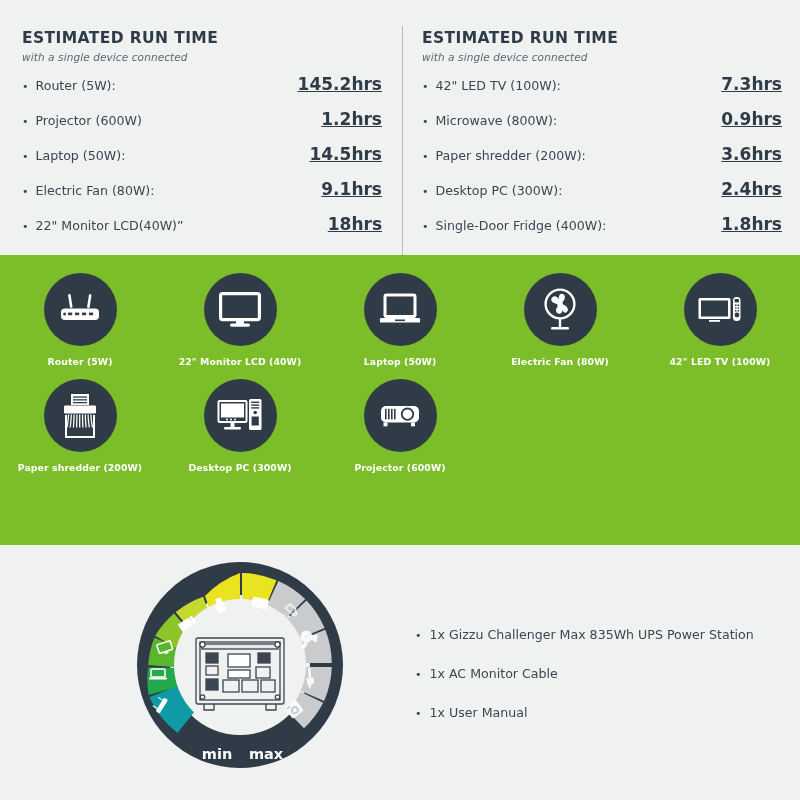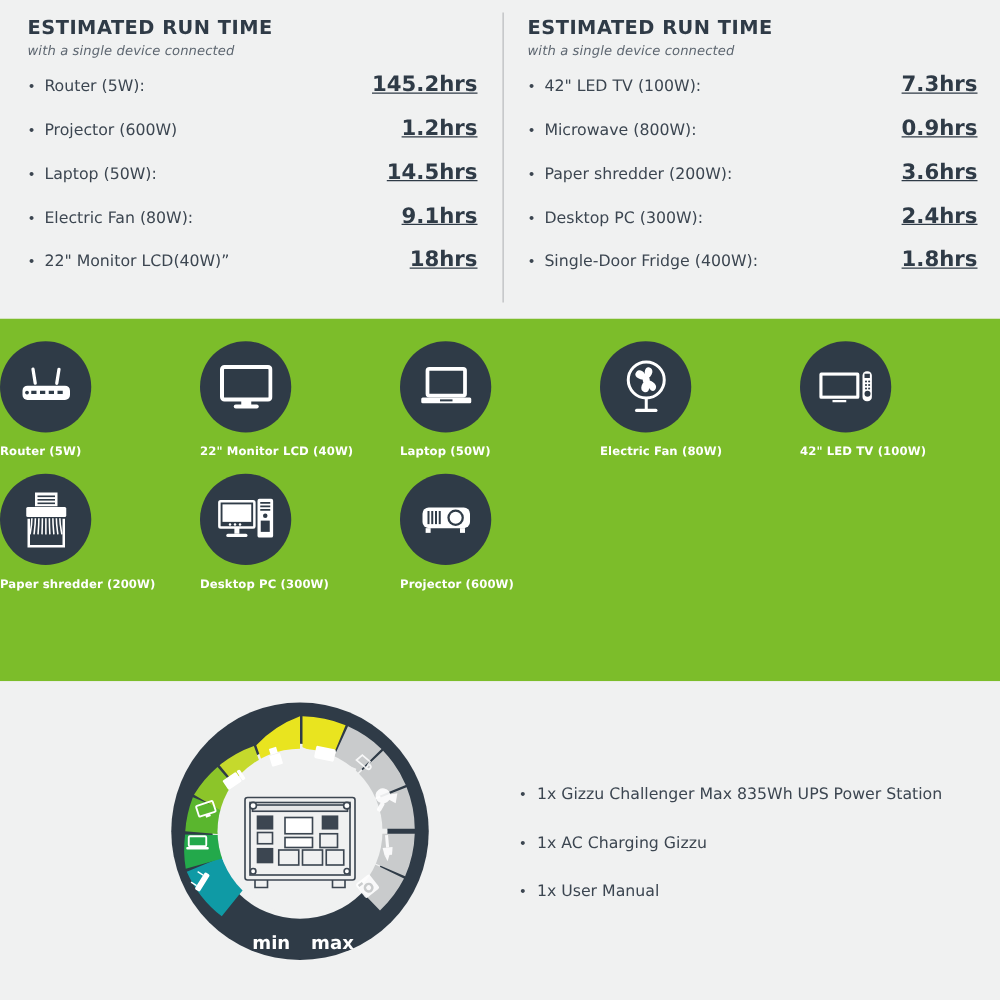--- a/index.html
+++ b/index.html
@@ -6,21 +6,21 @@
   html, body {
     width: 800px; height: 800px;
     font-family: "DejaVu Sans", "Liberation Sans", sans-serif;
     background: #f0f1f1;
     overflow: hidden;
   }
   #page { position: relative; width: 800px; height: 800px; background: #f0f1f1; }
 
   
   .runtime-section {
-    position: absolute; top: 0; left: 0; width: 800px; height: 252px;
+    position: absolute; top: 16px; left: 0; width: 800px; height: 252px;
     display: flex;
   }
   .runtime-col { width: 400px; position: relative; padding: 14px 18px 0 22px; }
   .runtime-col.right { padding-left: 22px; }
   .col-divider {
     position: absolute; left: 402px; top: 10px; width: 1px; height: 232px;
     background: #b9bcbe;
   }
   .rt-title {
     font-size: 15.5px; font-weight: bold; color: #2f3b47;
@@ -42,21 +42,21 @@
   
   .green-band {
     position: absolute; top: 255px; left: 0; width: 800px; height: 290px;
     background: #7cbd2a;
   }
   .dev-grid {
     position: absolute; top: 18px; left: 0; width: 800px;
     display: grid; grid-template-columns: repeat(5, 160px); justify-content: center;
     row-gap: 12px;
   }
-  .dev-cell { display: flex; flex-direction: column; align-items: flex-start; }
+  .dev-cell { display: flex; flex-direction: column; align-items: center; }
   .dev-circle {
     width: 73px; height: 73px; border-radius: 50%;
     background: #2f3b47; display: flex; align-items: center; justify-content: center;
   }
   .dev-circle svg { display: block; }
   .dev-label {
     margin-top: 10px; font-size: 9.3px; font-weight: bold; color: #ffffff;
     text-align: center; white-space: nowrap; letter-spacing: 0.1px;
   }
 
@@ -448,21 +448,21 @@
     </div>
 
     <div class="pkg">
       <div class="pkg-list">
         <div class="pkg-row">
           <span class="pkg-bullet">•</span>
           <span class="pkg-text">1x Gizzu Challenger Max 835Wh UPS Power Station</span>
         </div>
         <div class="pkg-row">
           <span class="pkg-bullet">•</span>
-          <span class="pkg-text">1x AC Charging Gizzu</span>
+          <span class="pkg-text">1x AC Monitor Cable</span>
         </div>
         <div class="pkg-row">
           <span class="pkg-bullet">•</span>
           <span class="pkg-text">1x User Manual</span>
         </div>
       </div>
     </div>
 
   </div>
 </div>

